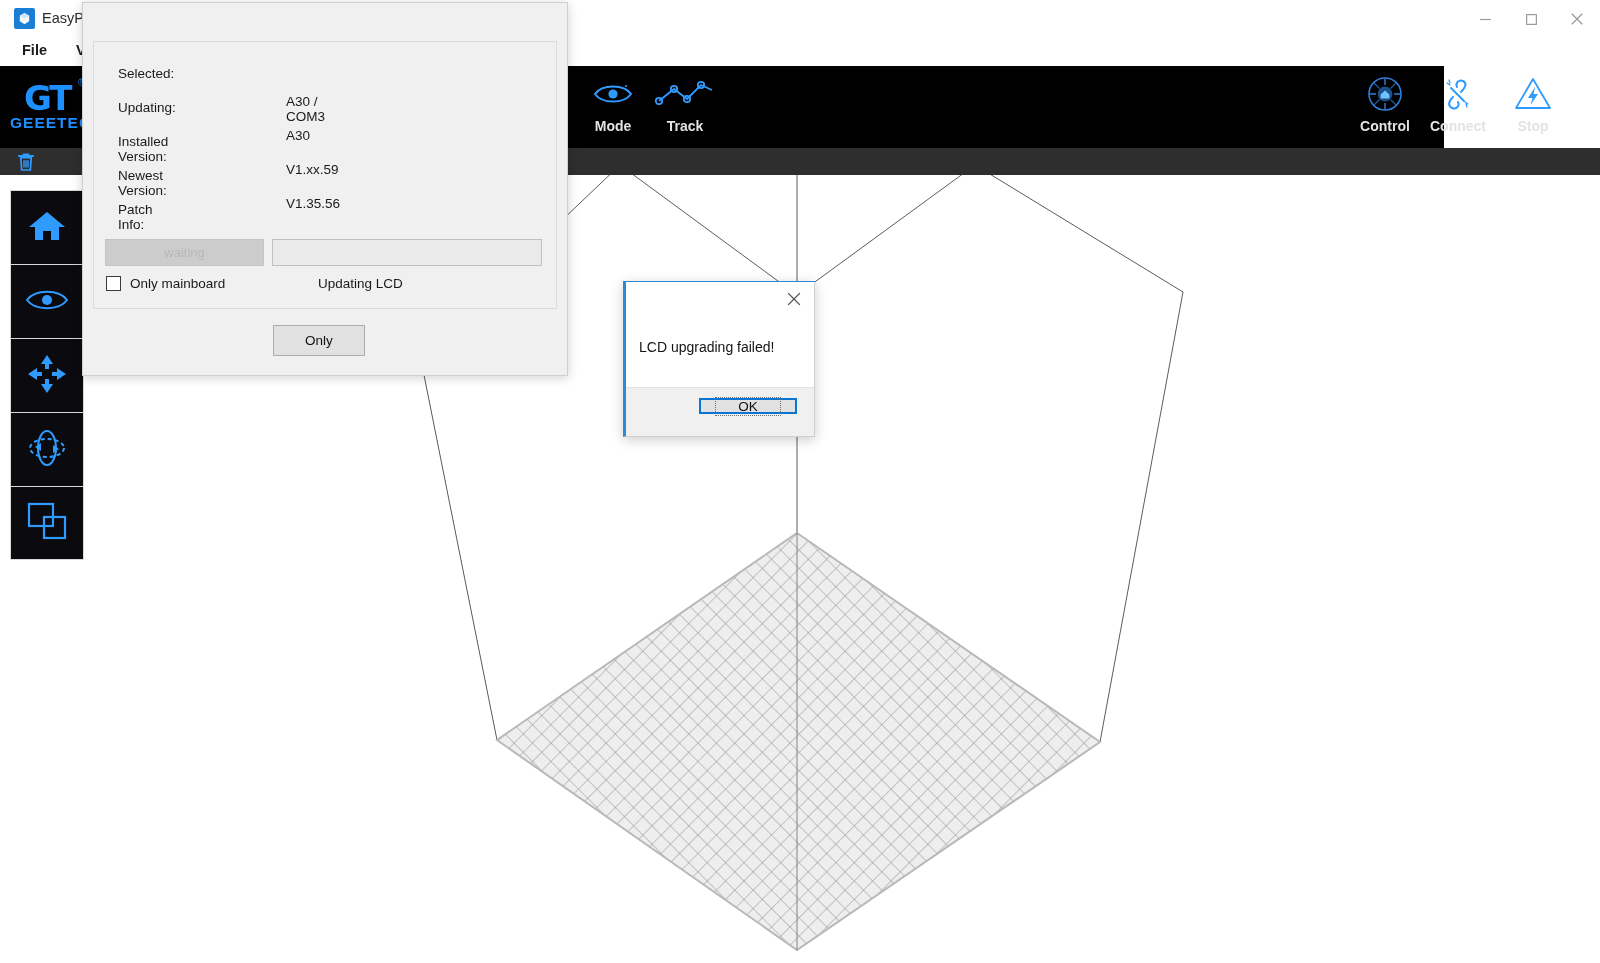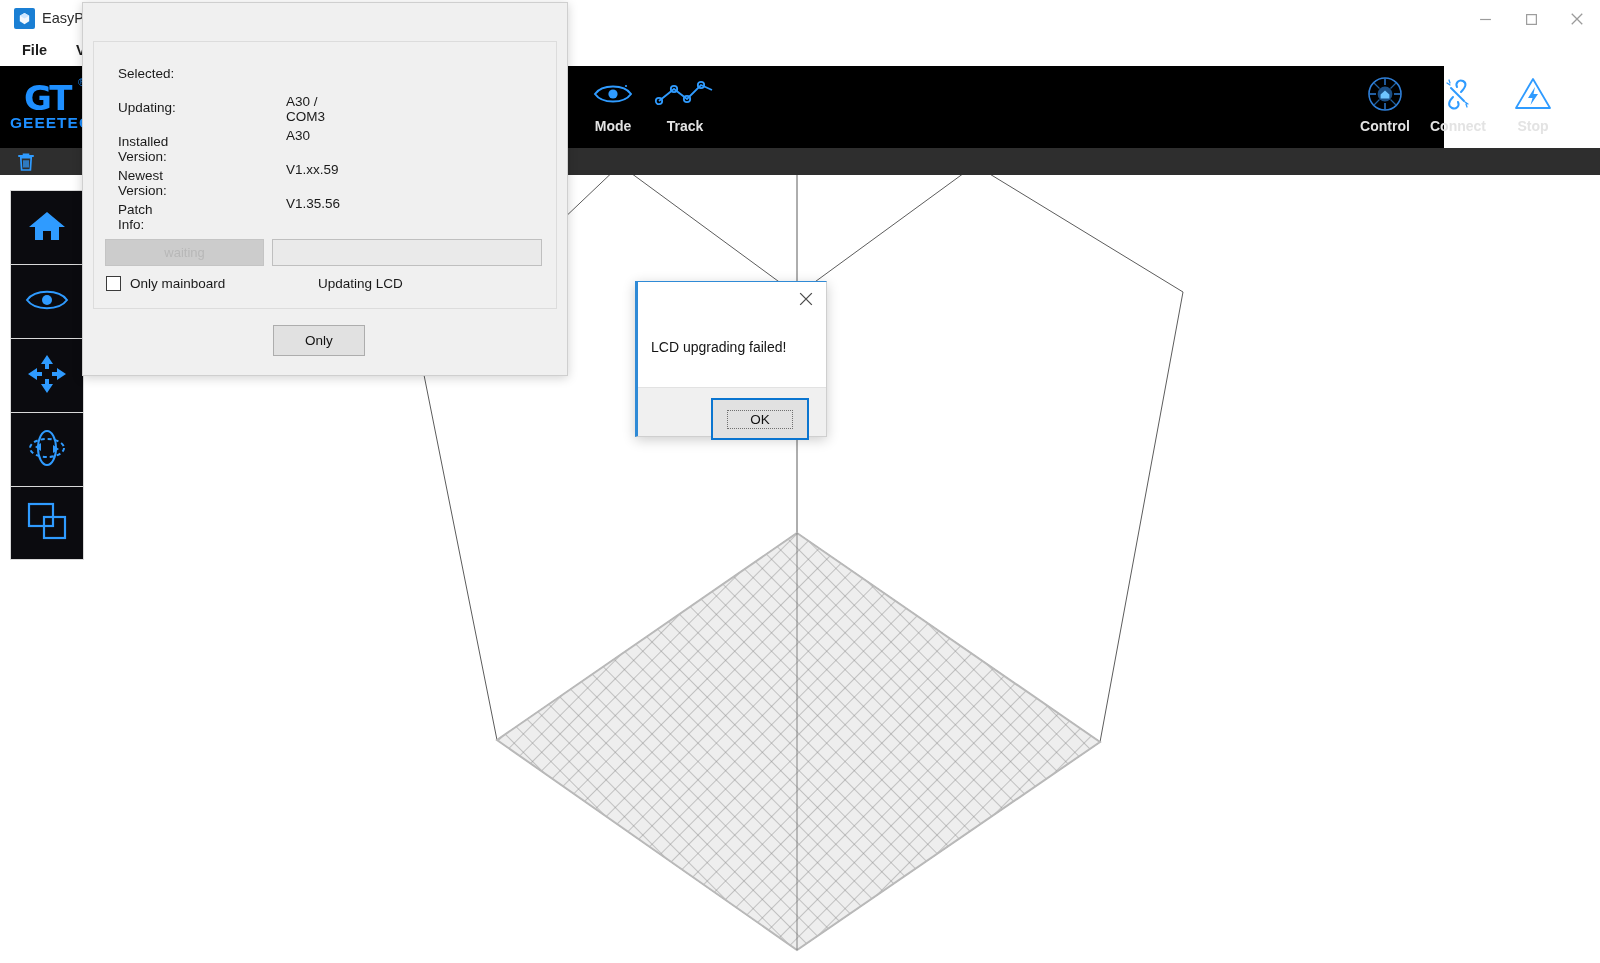--- a/index.html
+++ b/index.html
@@ -73,25 +73,25 @@
   .fw-progress i{display:block;height:100%;background:#06b025;width:0%;}
   .fw-check{position:absolute;left:12px;top:234px;display:flex;align-items:center;gap:9px;font-size:13.5px;color:#1a1a1a;}
   .cbox{width:15px;height:15px;border:1.6px solid #3b3b3b;background:#ffffff;box-sizing:border-box;}
   .fw-status{position:absolute;left:224px;top:234px;font-size:13.5px;color:#1a1a1a;}
   .fw-close{position:absolute;left:190px;top:322px;width:92px;height:31px;background:#e1e1e1;border:1px solid #adadad;
     font-size:13.5px;color:#121212;display:flex;align-items:center;justify-content:center;box-sizing:border-box;}
 
   
   .msgbox{position:absolute;left:623px;top:281px;width:192px;height:156px;background:#ffffff;
     border:1px solid #cfcfcf;border-left:3px solid #2f8ad6;border-top:1px solid #2f8ad6;
-    box-shadow:0 3px 12px rgba(0,0,0,.20);box-sizing:border-box;margin-left:12px;}
+    box-shadow:0 3px 12px rgba(0,0,0,.20);box-sizing:border-box;}
   .msg-close{position:absolute;right:8px;top:6px;width:24px;height:22px;display:flex;align-items:center;justify-content:center;color:#444;}
   .msg-text{position:absolute;left:13px;top:57px;font-size:14px;color:#141414;}
   .msg-footer{position:absolute;left:0;bottom:0;width:100%;height:48px;background:#f0f0f0;border-top:1px solid #e2e2e2;}
-  .msg-ok{position:absolute;left:73px;top:10px;width:98px;height:42px;background:#e1e1e1;border:2px solid #0a75d0;
+  .msg-ok{position:absolute;left:73px;top:10px;width:98px;height:16px;background:#e1e1e1;border:2px solid #0a75d0;
     display:flex;align-items:center;justify-content:center;font-size:13.5px;color:#111;box-sizing:border-box;}
   .msg-ok span{display:block;border:1px dotted #6f6f6f;padding:1px 22px;line-height:15px;}
 </style>
 </head>
 <body>
 
 <div class="app">
 
   <div class="titlebar">
     <div class="tb-appicon">

